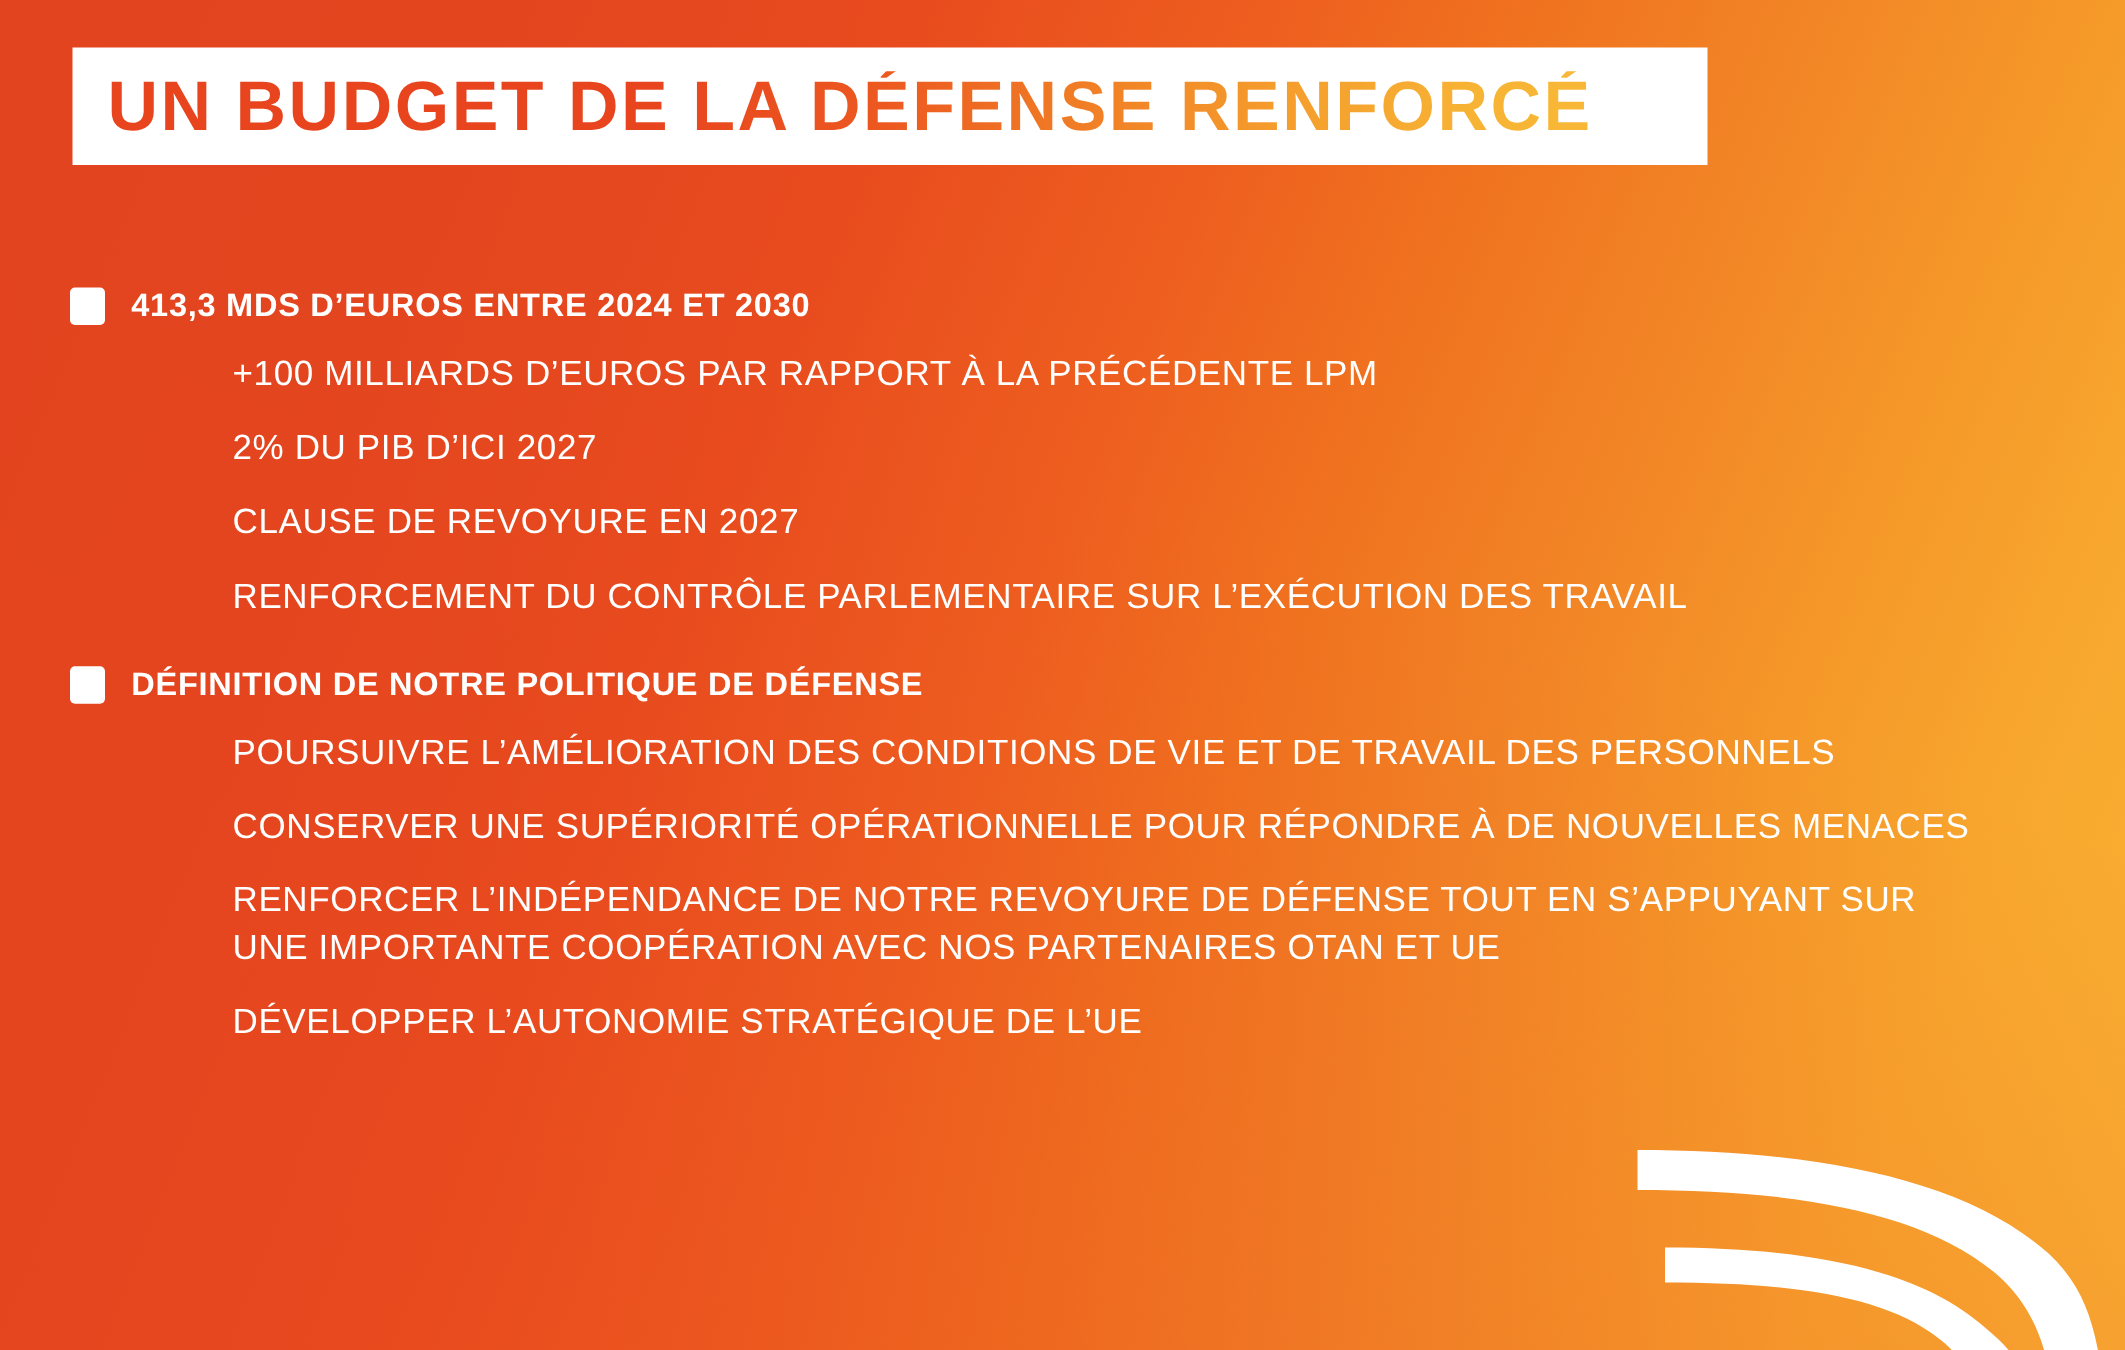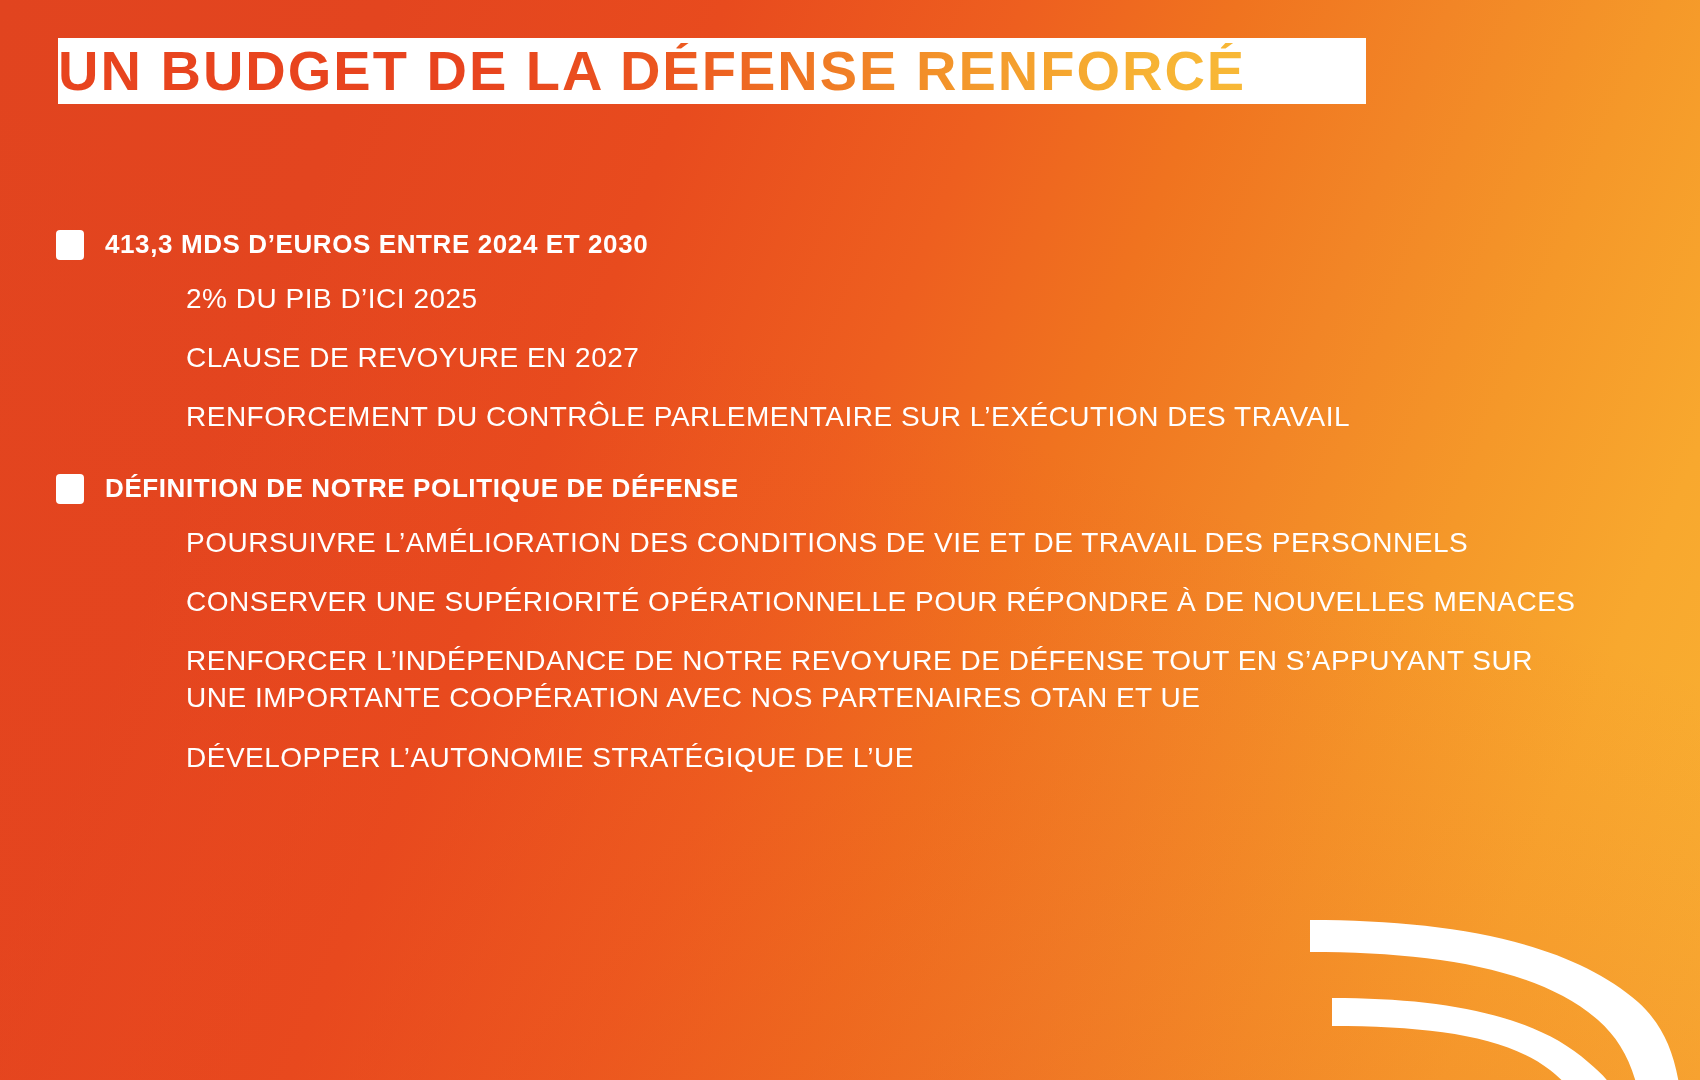--- a/index.html
+++ b/index.html
@@ -41,24 +41,25 @@
     background: linear-gradient(200deg, rgba(255,170,40,0.00) 40%, rgba(232,68,30,0.30) 88%);
     pointer-events: none;
   }
 
   
   .title-band {
     position: absolute;
     left: 58px;
     top: 38px;
     width: 1308px;
-    height: 66px;
+    height: 94px;
     background: #FFFFFF;
     display: flex;
     align-items: center;
+    padding-left: 28px;
     box-sizing: border-box;
     z-index: 4;
   }
   .title-text {
     font-size: 56px;
     font-weight: 700;
     letter-spacing: 2.0px;
     line-height: 1;
     white-space: nowrap;
     background: linear-gradient(90deg,
@@ -148,21 +149,22 @@
   </div>
 
   <div class="content">
 
     <div class="section">
       <div class="section-head">
         <span class="bullet-square"></span>
         <span class="section-title">413,3 MDS D’EUROS ENTRE 2024 ET 2030</span>
       </div>
       <ul class="sub-list">
-        <li class="sub-item">2% DU PIB D’ICI 2025</li>
+        <li class="sub-item">+100 MILLIARDS D’EUROS PAR RAPPORT À LA PRÉCÉDENTE LPM</li>
+        <li class="sub-item">2% DU PIB D’ICI 2027</li>
         <li class="sub-item">CLAUSE DE REVOYURE EN 2027</li>
         <li class="sub-item">RENFORCEMENT DU CONTRÔLE PARLEMENTAIRE SUR L’EXÉCUTION DES TRAVAIL</li>
       </ul>
     </div>
 
     <div class="section">
       <div class="section-head">
         <span class="bullet-square"></span>
         <span class="section-title">DÉFINITION DE NOTRE POLITIQUE DE DÉFENSE</span>
       </div>

